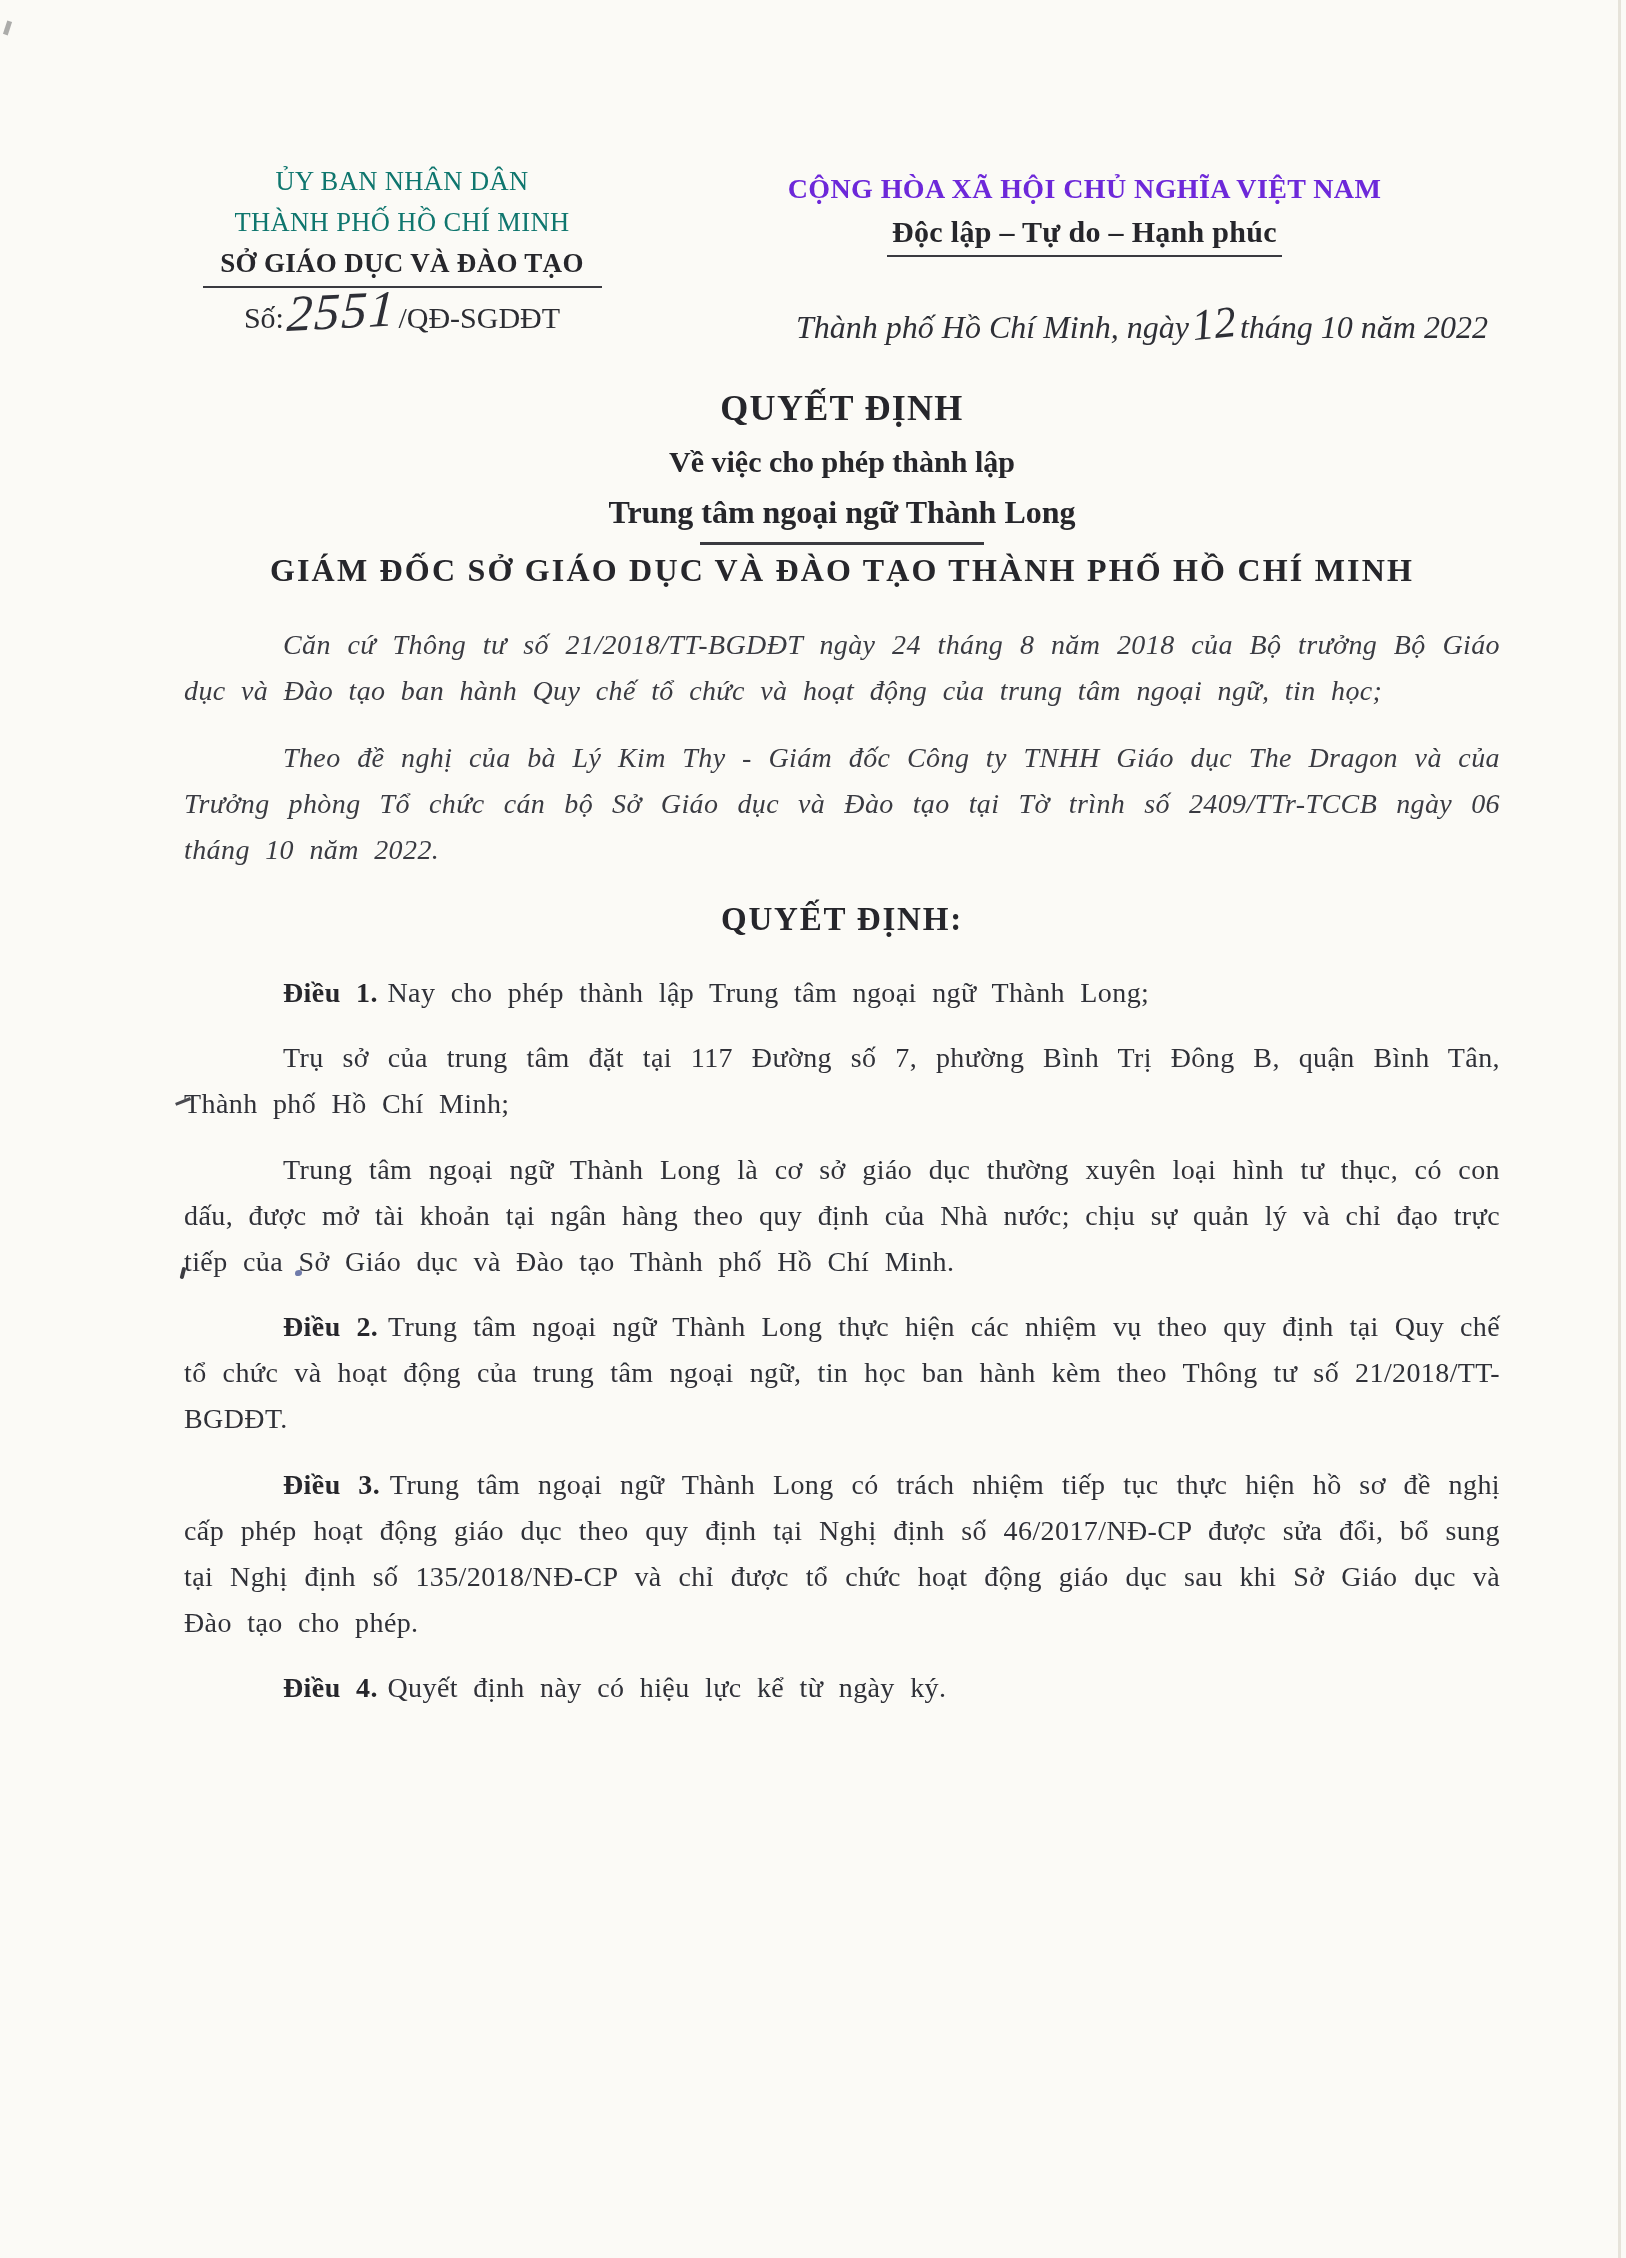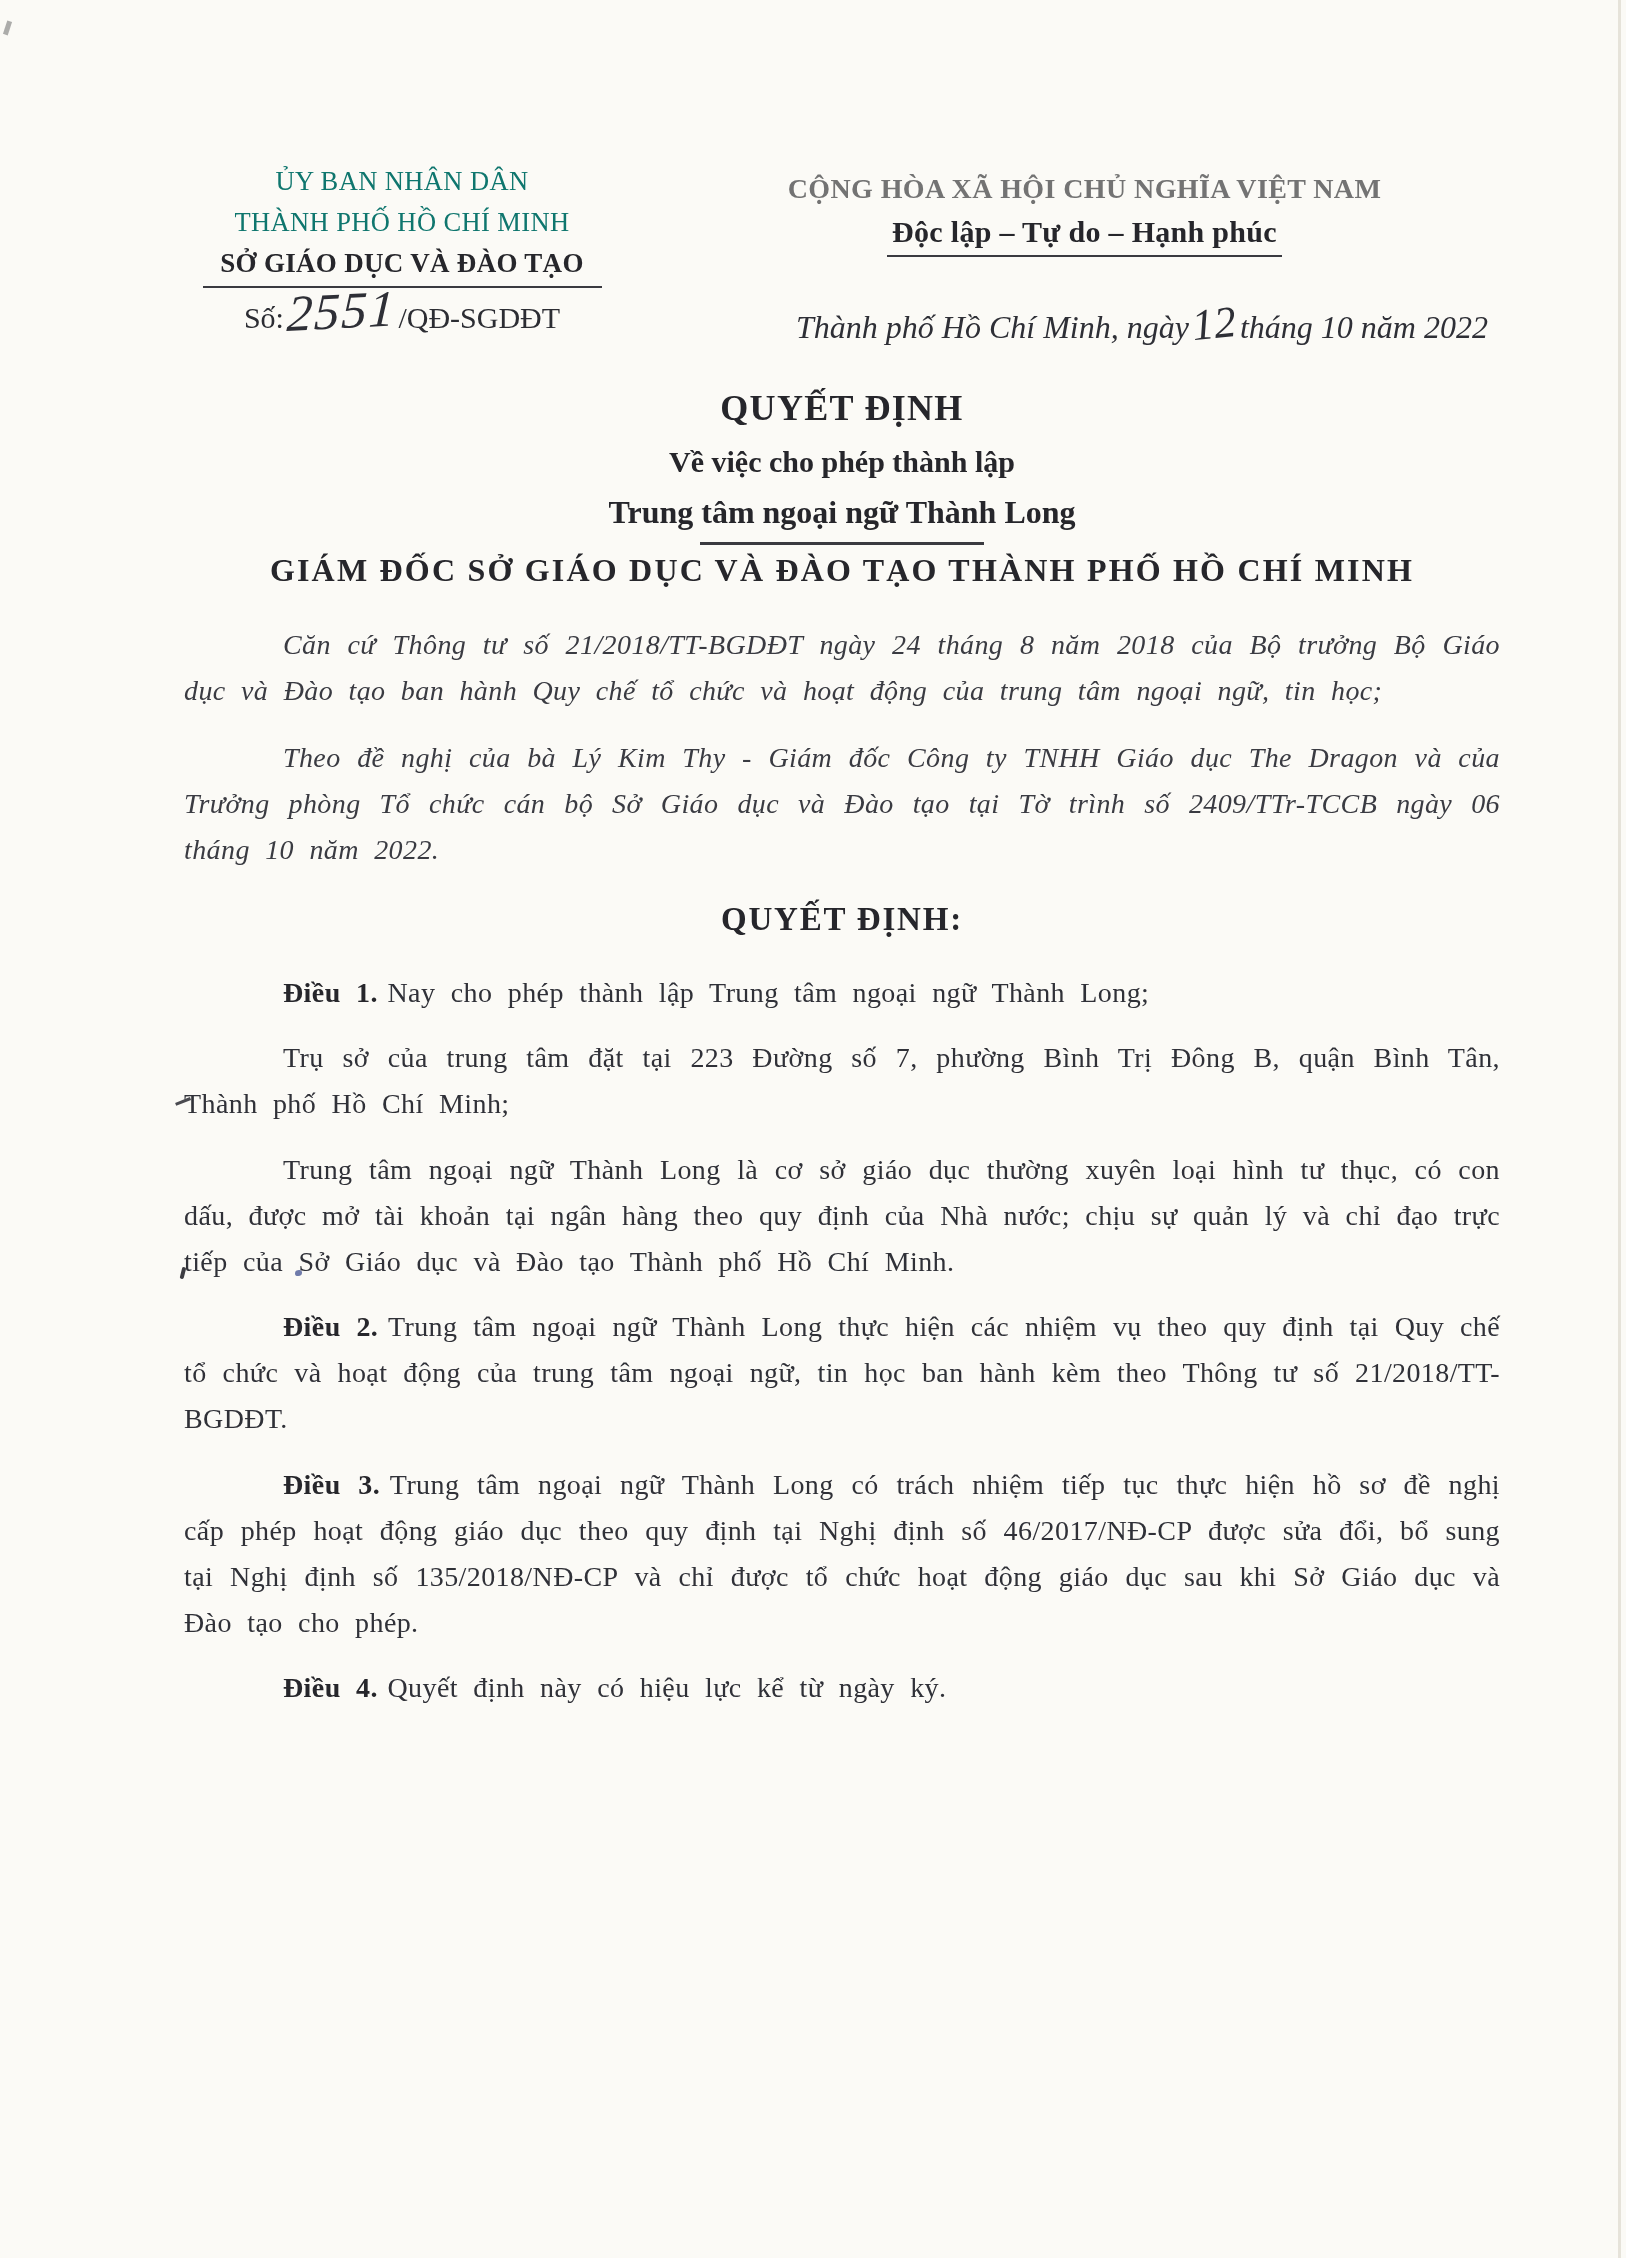--- a/index.html
+++ b/index.html
@@ -23,21 +23,21 @@
   .header-left { position:absolute; top:161px; left:146px; width:512px; text-align:center; }
   .hl-line { font-size:26.5px; line-height:41px; letter-spacing:0.4px; color:#0f766e; }
   .hl-org  { font-size:27px; line-height:41px; font-weight:bold; color:#26262b; letter-spacing:0.3px; }
   .hl-underline { width:399px; border-top:2.6px solid #3a3a40; margin:1.8px auto 0; }
   .doc-number { position:absolute; top:125px; left:0; right:0;
     display:flex; justify-content:center; align-items:baseline; font-size:30px; color:#2c2d33; }
   .handwritten-number { display:inline-block; font-size:51px; font-style:italic; line-height:1;
     transform:rotate(-3deg) skewX(-6deg); letter-spacing:1.8px; color:#2e2f36; margin:0 1.8px 0 3.5px; }
 
   .header-right { position:absolute; top:168px; left:723px; width:723px; text-align:center; }
-  .hr-country { font-size:28px; line-height:41px; font-weight:bold; letter-spacing:0.4px; color:#737373; }
+  .hr-country { font-size:28px; line-height:41px; font-weight:bold; letter-spacing:0.4px; color:#6d28d9; }
   .hr-motto { display:inline-block; font-size:30px; font-weight:bold; color:#26262b;
     margin-top:6.2px; padding:0 5.3px 6.2px; border-bottom:2.6px solid #3a3a40; letter-spacing:0.3px; }
   .date-line { position:absolute; top:134px; left:62px; right:-53px;
     display:flex; justify-content:center; align-items:baseline; gap:5.3px;
     font-style:italic; font-size:32px; color:#2e2f36; white-space:nowrap; }
   .handwritten-day { display:inline-block; font-size:44px; font-style:italic; line-height:1;
     transform:rotate(-6deg); color:#2e2f36; margin:0 -1.8px; }
 
   
   .title-block { position:absolute; top:386px; left:184px; width:1316px; text-align:center; color:#26262b; }
@@ -107,21 +107,21 @@
   <div class="body-block">
     <div class="preamble">
       <p>Căn cứ Thông tư số 21/2018/TT-BGDĐT ngày 24 tháng 8 năm 2018 của Bộ trưởng Bộ Giáo dục và Đào tạo ban hành Quy chế tổ chức và hoạt động của trung tâm ngoại ngữ, tin học;</p>
       <p>Theo đề nghị của bà Lý Kim Thy - Giám đốc Công ty TNHH Giáo dục The Dragon và của Trưởng phòng Tổ chức cán bộ Sở Giáo dục và Đào tạo tại Tờ trình số 2409/TTr-TCCB ngày 06 tháng 10 năm 2022.</p>
     </div>
 
     <div class="decision-heading">QUYẾT ĐỊNH:</div>
 
     <div class="articles">
       <p><span class="art-label">Điều 1.</span><span>Nay cho phép thành lập Trung tâm ngoại ngữ Thành Long;</span></p>
-      <p><span class="art-label"></span><span>Trụ sở của trung tâm đặt tại 223 Đường số 7, phường Bình Trị Đông B, quận Bình Tân, Thành phố Hồ Chí Minh;</span></p>
+      <p><span class="art-label"></span><span>Trụ sở của trung tâm đặt tại 117 Đường số 7, phường Bình Trị Đông B, quận Bình Tân, Thành phố Hồ Chí Minh;</span></p>
       <p><span class="art-label"></span><span>Trung tâm ngoại ngữ Thành Long là cơ sở giáo dục thường xuyên loại hình tư thục, có con dấu, được mở tài khoản tại ngân hàng theo quy định của Nhà nước; chịu sự quản lý và chỉ đạo trực tiếp của Sở Giáo dục và Đào tạo Thành phố Hồ Chí Minh.</span></p>
       <p><span class="art-label">Điều 2.</span><span>Trung tâm ngoại ngữ Thành Long thực hiện các nhiệm vụ theo quy định tại Quy chế tổ chức và hoạt động của trung tâm ngoại ngữ, tin học ban hành kèm theo Thông tư số 21/2018/TT-BGDĐT.</span></p>
       <p><span class="art-label">Điều 3.</span><span>Trung tâm ngoại ngữ Thành Long có trách nhiệm tiếp tục thực hiện hồ sơ đề nghị cấp phép hoạt động giáo dục theo quy định tại Nghị định số 46/2017/NĐ-CP được sửa đổi, bổ sung tại Nghị định số 135/2018/NĐ-CP và chỉ được tổ chức hoạt động giáo dục sau khi Sở Giáo dục và Đào tạo cho phép.</span></p>
       <p><span class="art-label">Điều 4.</span><span>Quyết định này có hiệu lực kể từ ngày ký.</span></p>
     </div>
   </div>
 
 </div>
 
 

